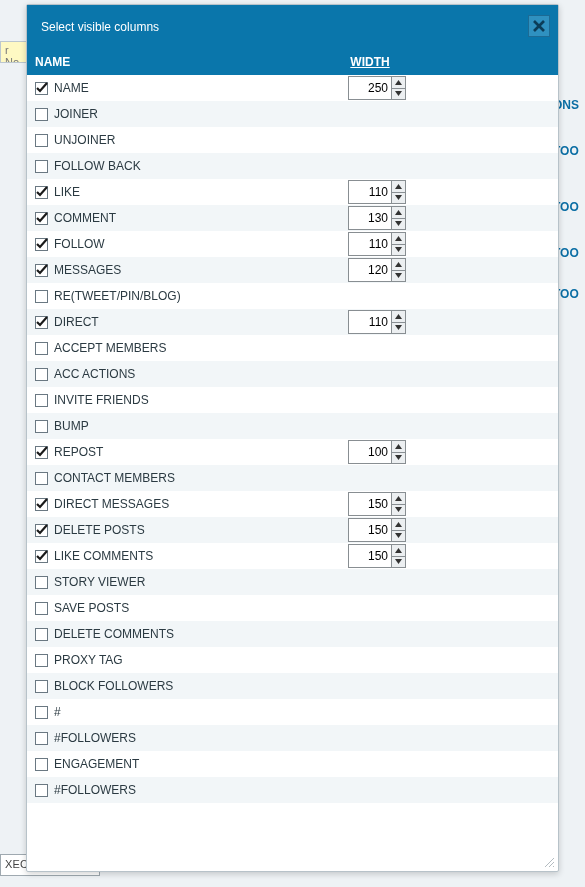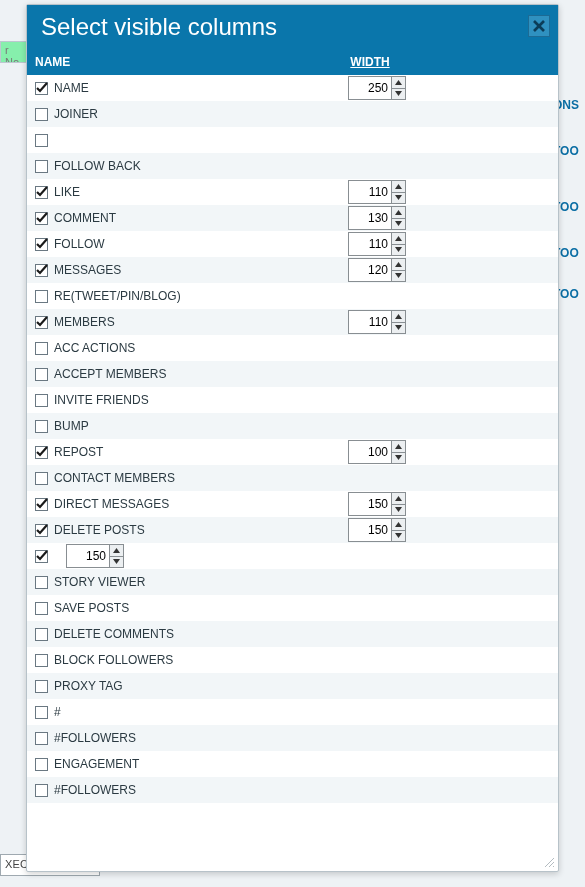--- a/index.html
+++ b/index.html
@@ -20,21 +20,21 @@
     position: absolute;
     inset: 0;
     background: #eef2f5;
   }
   .bg-input {
     position: absolute;
     left: 0;
     top: 41px;
     height: 22px;
     width: 28px;
-    background: #86efac;
+    background: #fef9c3;
     border: 1px solid #bcc7cf;
     font-size: 11px;
     color: #777;
     padding: 2px 4px;
     overflow: hidden;
   }
   .bg-right {
     position: absolute;
     right: 0;
     width: 32px;
@@ -75,21 +75,21 @@
     display: flex;
     flex-direction: column;
   }
   .modal-header {
     background: #0a76ab;
     color: #ffffff;
     height: 44px;
     display: flex;
     align-items: center;
     padding: 16px 14px;
-    font-size: 24px;
+    font-size: 12px;
     font-weight: 400;
     position: relative;
   }
   .close-btn {
     position: absolute;
     right: 8px;
     top: 10px;
     width: 22px;
     height: 22px;
     background: #2f91c0;
@@ -280,20 +280,21 @@
           </div>
         </div>
       </div>
       <div class="row">
         <div class="chk"></div>
         <div class="label">JOINER</div>
         <div class="num-wrap"></div>
       </div>
       <div class="row">
         <div class="chk"></div>
+        <div class="label">UNJOINER</div>
         <div class="num-wrap"></div>
       </div>
       <div class="row">
         <div class="chk"></div>
         <div class="label">FOLLOW BACK</div>
         <div class="num-wrap"></div>
       </div>
       <div class="row">
         <div class="chk checked">
           <svg viewBox="0 0 12 12">
@@ -398,51 +399,51 @@
         <div class="chk"></div>
         <div class="label">RE(TWEET/PIN/BLOG)</div>
         <div class="num-wrap"></div>
       </div>
       <div class="row">
         <div class="chk checked">
           <svg viewBox="0 0 12 12">
             <polyline points="1,6 4,9 11,1"></polyline>
           </svg>
         </div>
-        <div class="label">MEMBERS</div>
+        <div class="label">DIRECT</div>
         <div class="num-wrap">
           <div class="num">
             <input type="text" value="110" style="">
             <div class="spin">
               <div class="sbtn">
                 <svg viewBox="0 0 7 5">
                   <polygon points="3.5,0 7,5 0,5"></polygon>
                 </svg>
               </div>
               <div class="sbtn">
                 <svg viewBox="0 0 7 5">
                   <polygon points="0,0 7,0 3.5,5"></polygon>
                 </svg>
               </div>
             </div>
           </div>
         </div>
       </div>
       <div class="row">
         <div class="chk"></div>
+        <div class="label">ACCEPT MEMBERS</div>
+        <div class="num-wrap"></div>
+      </div>
+      <div class="row">
+        <div class="chk"></div>
         <div class="label">ACC ACTIONS</div>
         <div class="num-wrap"></div>
       </div>
       <div class="row">
         <div class="chk"></div>
-        <div class="label">ACCEPT MEMBERS</div>
-        <div class="num-wrap"></div>
-      </div>
-      <div class="row">
-        <div class="chk"></div>
         <div class="label">INVITE FRIENDS</div>
         <div class="num-wrap"></div>
       </div>
       <div class="row">
         <div class="chk"></div>
         <div class="label">BUMP</div>
         <div class="num-wrap"></div>
       </div>
       <div class="row">
         <div class="chk checked">
@@ -523,20 +524,21 @@
             </div>
           </div>
         </div>
       </div>
       <div class="row">
         <div class="chk checked">
           <svg viewBox="0 0 12 12">
             <polyline points="1,6 4,9 11,1"></polyline>
           </svg>
         </div>
+        <div class="label">LIKE COMMENTS</div>
         <div class="num-wrap">
           <div class="num">
             <input type="text" value="150" style="">
             <div class="spin">
               <div class="sbtn">
                 <svg viewBox="0 0 7 5">
                   <polygon points="3.5,0 7,5 0,5"></polygon>
                 </svg>
               </div>
               <div class="sbtn">
@@ -558,26 +560,26 @@
         <div class="label">SAVE POSTS</div>
         <div class="num-wrap"></div>
       </div>
       <div class="row">
         <div class="chk"></div>
         <div class="label">DELETE COMMENTS</div>
         <div class="num-wrap"></div>
       </div>
       <div class="row">
         <div class="chk"></div>
+        <div class="label">PROXY TAG</div>
+        <div class="num-wrap"></div>
+      </div>
+      <div class="row">
+        <div class="chk"></div>
         <div class="label">BLOCK FOLLOWERS</div>
-        <div class="num-wrap"></div>
-      </div>
-      <div class="row">
-        <div class="chk"></div>
-        <div class="label">PROXY TAG</div>
         <div class="num-wrap"></div>
       </div>
       <div class="row">
         <div class="chk"></div>
         <div class="label">#</div>
         <div class="num-wrap"></div>
       </div>
       <div class="row">
         <div class="chk"></div>
         <div class="label">#FOLLOWERS</div>

